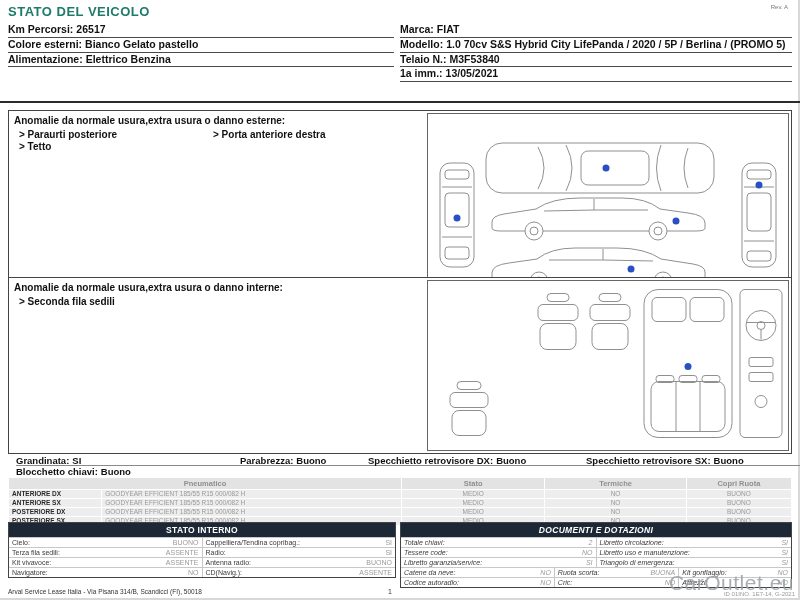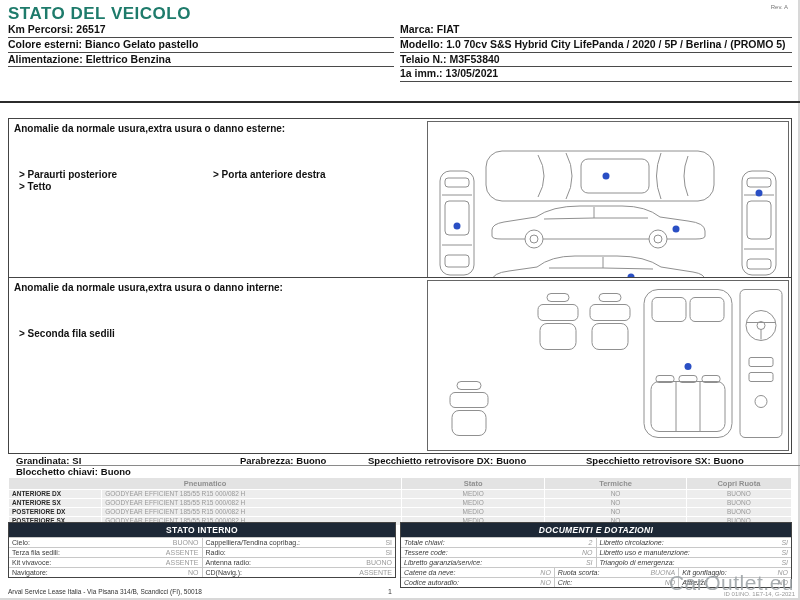--- a/index.html
+++ b/index.html
@@ -1,35 +1,35 @@
 <!DOCTYPE html>
 <html><head>
 <meta charset="utf-8">
 <style>
   * { margin:0; padding:0; box-sizing:border-box; }
   html,body { width:800px; height:600px; }
   body { font-family:"Liberation Sans", sans-serif; background:#fff; position:relative; overflow:hidden; }
   .page { position:absolute; inset:0; background:#fff; border-right:2px solid #d8d8d8; border-bottom:2px solid #d8d8d8; }
 
-  .title { position:absolute; left:8px; top:4px; color:#1e7b6b; font-size:17px; font-weight:bold; letter-spacing:.5px; }
+  .title { position:absolute; left:8px; top:4px; color:#1e7b6b; font-size:13px; font-weight:bold; letter-spacing:.5px; }
   .rev { position:absolute; right:10px; top:4px; font-size:6px; color:#777; }
 
   .info-left  { position:absolute; left:8px;   top:23px; width:386px; }
   .info-right { position:absolute; left:400px; top:23px; width:392px; }
   .info-row { border-bottom:1px solid #4a4a4a; padding:1px 0 1px; font-size:10.5px; font-weight:bold; color:#111; line-height:1.12; }
   .info-row .lbl { margin-right:3px; }
 
   .divider { position:absolute; left:0; top:101px; width:800px; border-top:2px solid #2b2b2b; }
 
   .panel { position:absolute; left:8px; width:784px; border:1px solid #444; background:#fff; }
-  .panel.exterior { top:118px; height:216px; }
+  .panel.exterior { top:110px; height:216px; }
   .panel.interior { top:277px; height:177px; }
   .panel-title { font-size:10px; font-weight:bold; color:#111; padding:4px 0 0 5px; }
   .panel-items { position:relative; height:40px; }
-  .p-item { position:absolute; font-size:10px; font-weight:bold; color:#111; white-space:nowrap;margin-top:32px; }
+  .p-item { position:absolute; font-size:10px; font-weight:bold; color:#111; white-space:nowrap; }
   .p-item.i1 { left:10px; top:3px; }
   .p-item.i2 { left:204px; top:3px; }
   .p-item.i3 { left:10px; top:15px;text-align:center; }
 
   .diagram-box { position:absolute; top:2px; bottom:2px; right:2px; width:362px; border:1px solid #666; background:#fff; }
   .diagram-box svg { display:block; width:100%; height:100%; }
 
   .cond { position:absolute; left:16px; top:455px; width:784px; }
   .cond-row { position:relative; height:11px; font-size:9.5px; font-weight:bold; color:#111; }
   .cond-row.r1 { border-bottom:1px solid #8a8a8a; }

